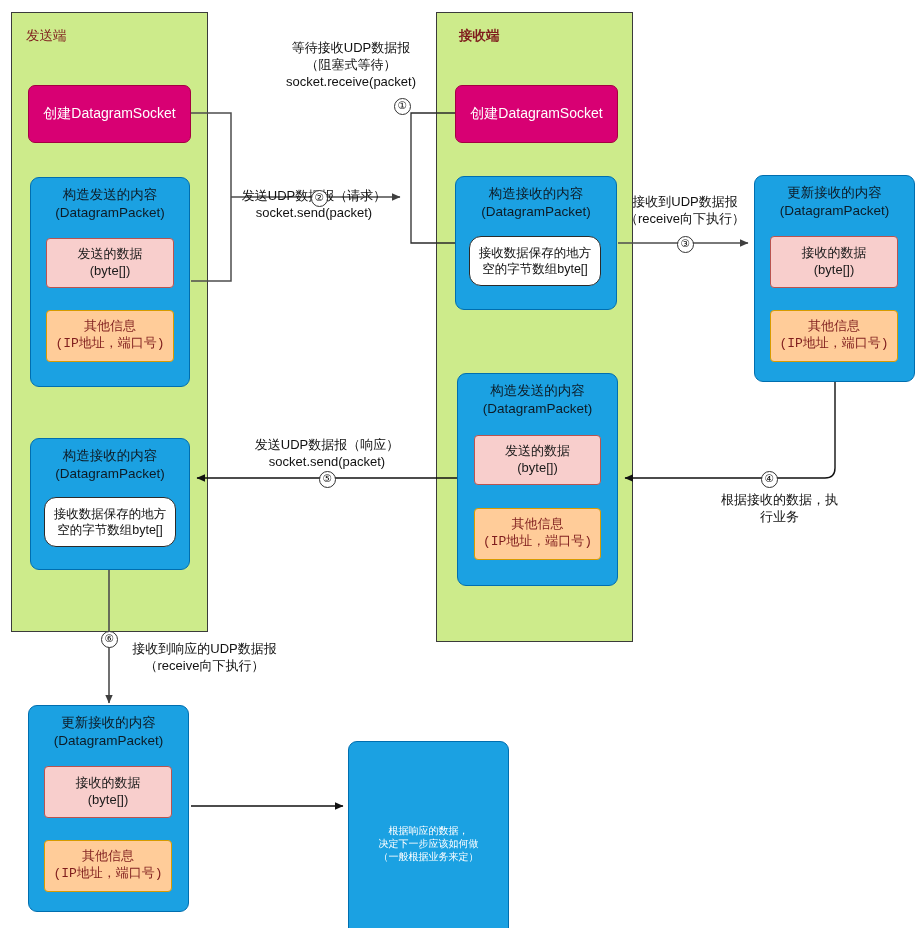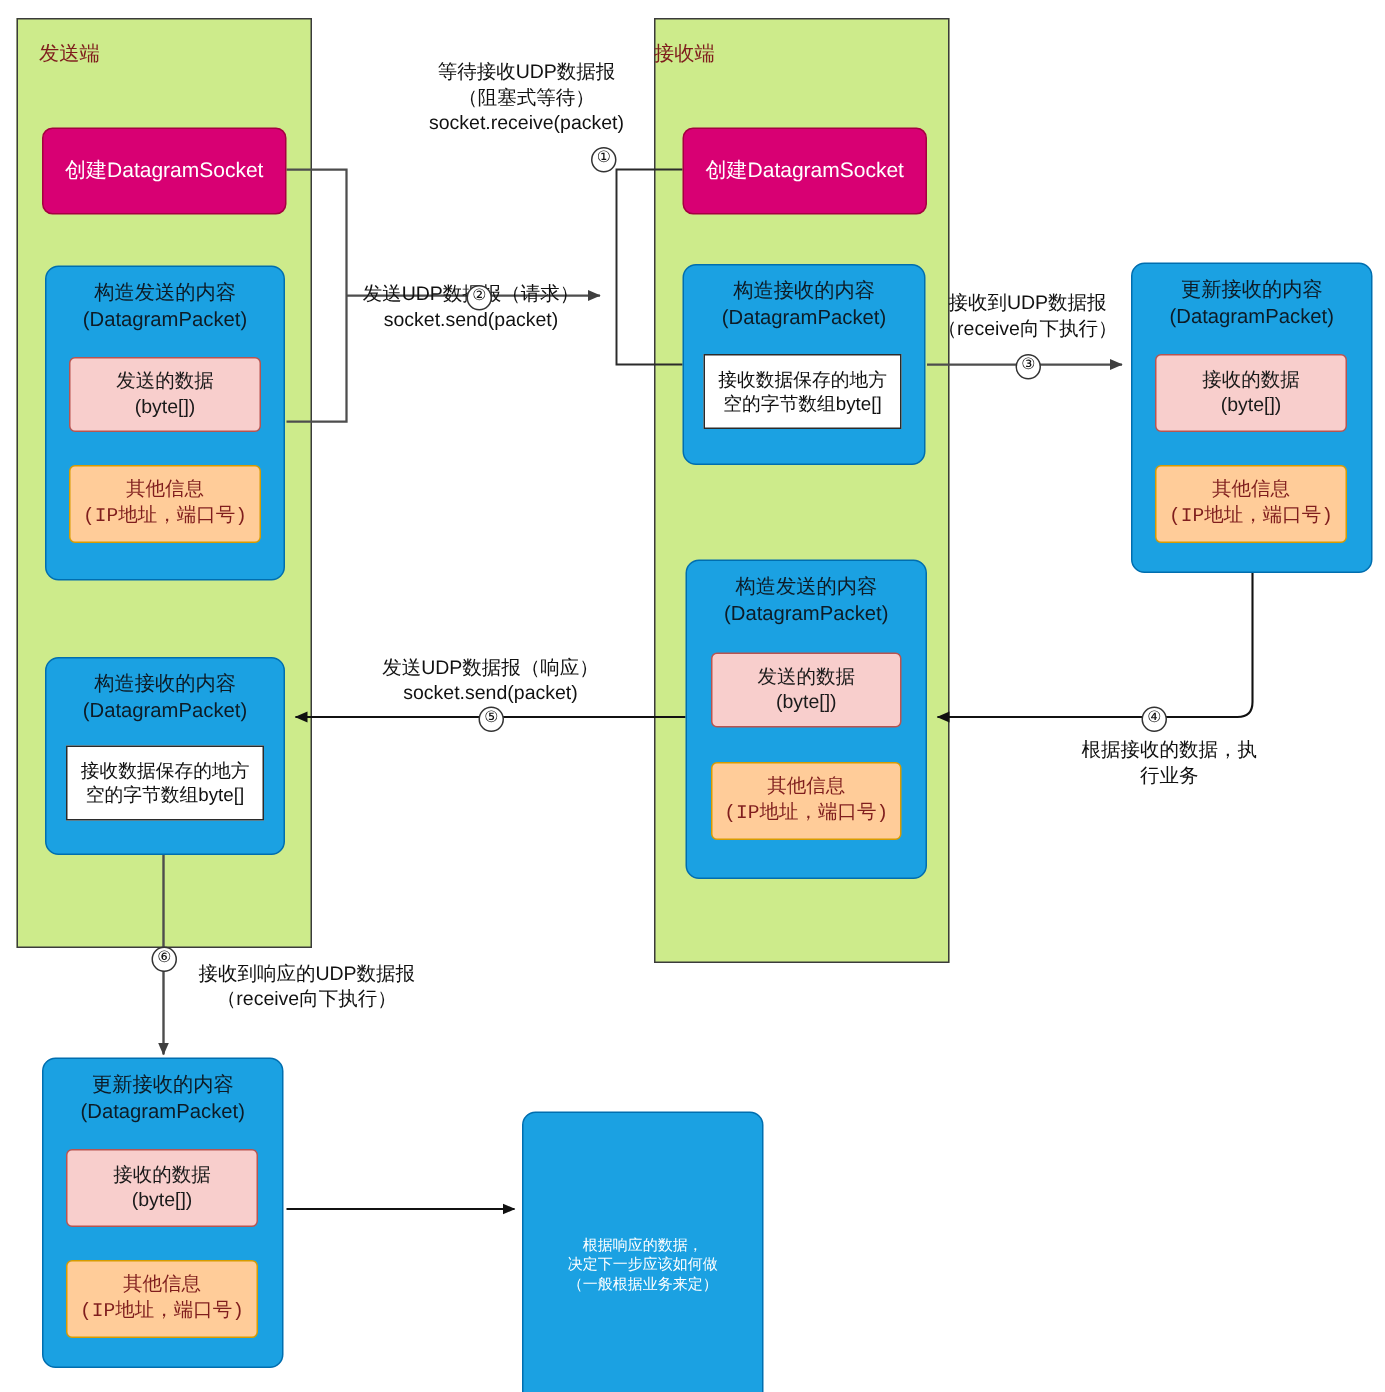--- a/index.html
+++ b/index.html
@@ -89,21 +89,21 @@
     background: #ffcc99;
     border: 1.3px solid #d79b00;
     color: #7f1d1d;
     font-family: Liberation Mono, monospace;
   }
   .sub-white {
     background: #ffffff;
     border: 1.4px solid #2b2b2b;
     color: #101010;
     font-size: 12.5px;
-    border-radius: 0;
+    border-radius: 12px;
   }
   .edge-label {
     position: absolute;
     font-size: 13px;
     color: #111111;
     text-align: center;
     line-height: 1.3;
     white-space: pre-line;
   }
   .step {
@@ -128,21 +128,21 @@
 </style>
 </head>
 <body>
 
 <div id="canvas">
 
   <div class="lane" style="left:11px; top:12px; width:197px; height:620px;"></div>
   <div class="lane-title" style="left:26px; top:27px;">发送端</div>
 
   <div class="lane" style="left:436px; top:12px; width:197px; height:630px;"></div>
-  <div class="lane-title" style="left:436px; top:27px;">接收端</div>
+  <div class="lane-title" style="left:459px; top:27px;font-weight:bold;">接收端</div>
 
   <svg class="overlay">
     <defs>
       <marker id="arrDark" markerWidth="9" markerHeight="9" refX="8" refY="4.5" orient="auto" markerUnits="userSpaceOnUse">
         <path d="M0,0.8 L8.5,4.5 L0,8.2 z" fill="#3f3f3f"></path>
       </marker>
       <marker id="arrBlack" markerWidth="9" markerHeight="9" refX="8" refY="4.5" orient="auto" markerUnits="userSpaceOnUse">
         <path d="M0,0.8 L8.5,4.5 L0,8.2 z" fill="#111111"></path>
       </marker>
     </defs>

